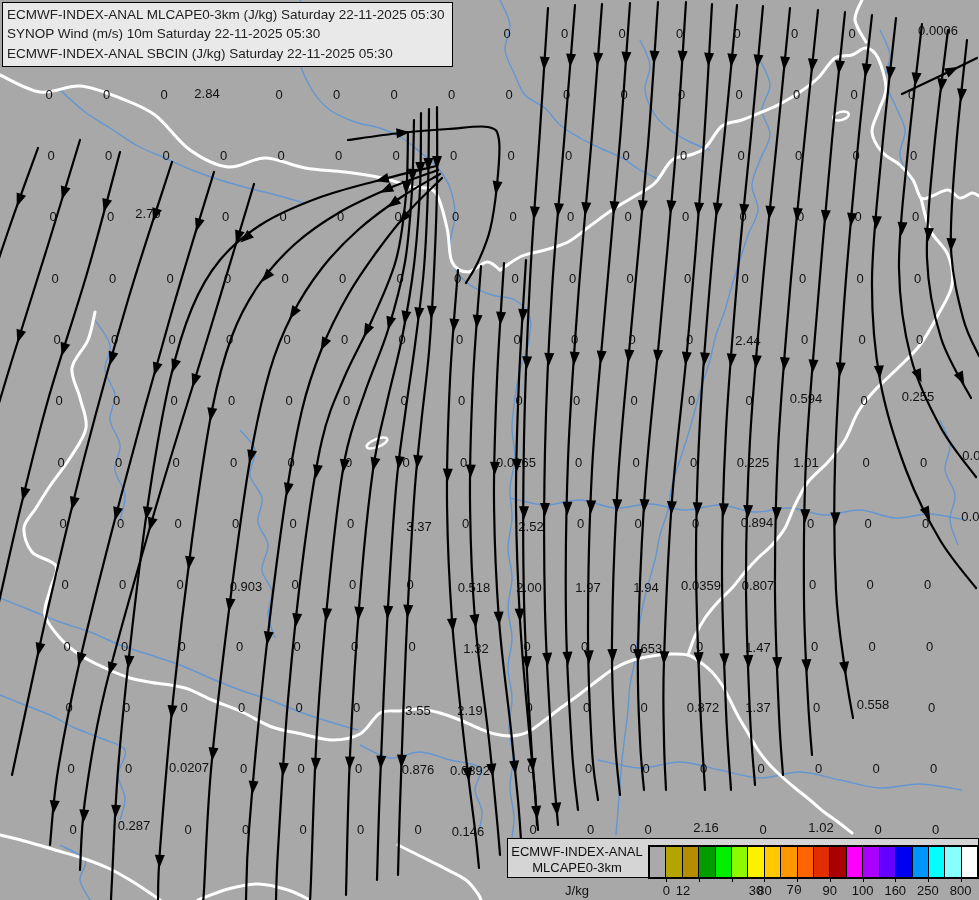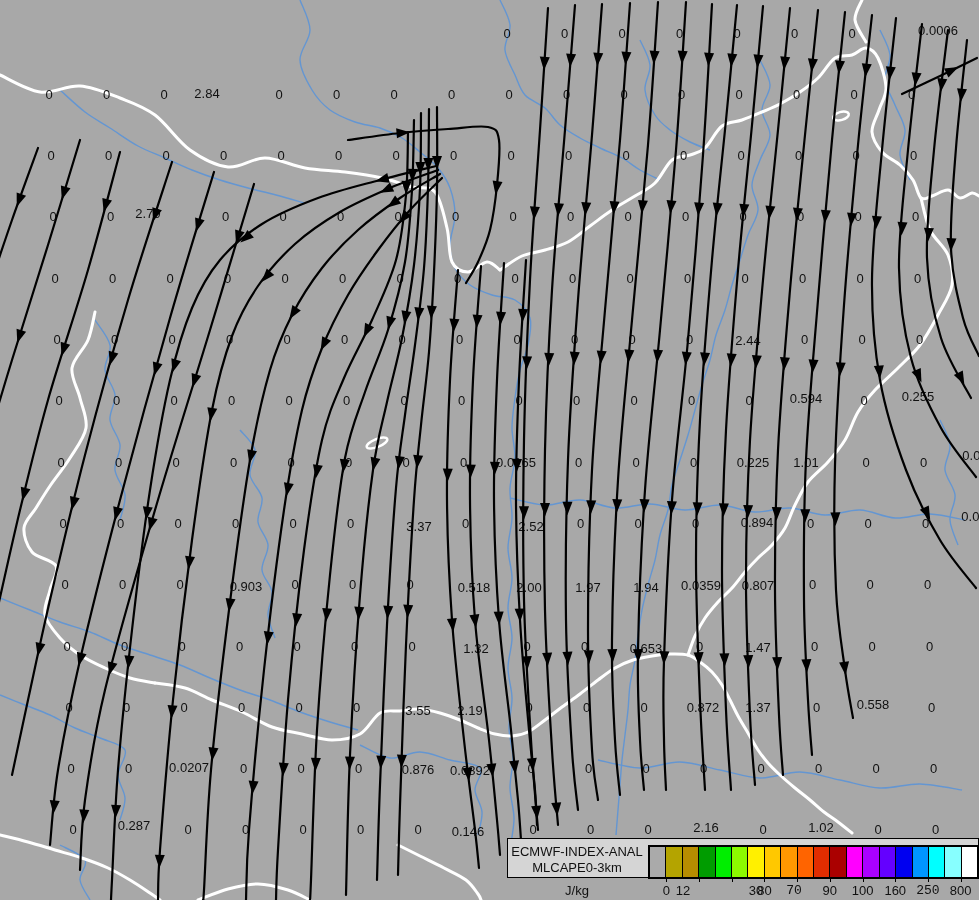--- a/index.html
+++ b/index.html
@@ -492,20 +492,25 @@
         <polygon points="928.0698259856446,241.4941133643417 923.9534632619635,227.69898531393602 933.9325244102812,228.34577631428994" fill="#000000"></polygon>
         <polygon points="964.3641006992275,384.72820139845504 953.8545812049786,374.8895022974559 962.7988531149776,370.4173663424564" fill="#000000"></polygon>
         <path d="M967 40C965.1666666666666 58 958.6666666666666 113.33333333333334 956 148C953.3333333333334 182.66666666666666 949.8333333333334 219.66666666666666 951 248C952.1666666666666 276.3333333333333 958.3333333333334 300 963 318C967.6666666666666 336 976.3333333333334 349.6666666666667 979 356" fill="none" stroke="#000000" stroke-width="2.2" stroke-linecap="round" stroke-linejoin="round"></path>
         <polygon points="960.6670230247113,102.17831939374418 957.0606804998741,88.24116424667233 967.0092116028733,89.25444056271854" fill="#000000"></polygon>
         <polygon points="950.8094211664653,251.8115766706948 946.4898173008186,238.07873201112443 956.4773406895971,238.57810818056333" fill="#000000"></polygon>
         <path d="M902 94C908.3333333333334 91 927.5 82 940 76C952.5 70 970.8333333333334 61 977 58" fill="none" stroke="#000000" stroke-width="2.2" stroke-linecap="round" stroke-linejoin="round"></path>
         <polygon points="958.3915228480773,67.05277266850291 948.4391777442556,77.45473531669751 944.0645205557626,68.46238442923956" fill="#000000"></polygon>
       </g>
   </svg>
 
+  <div id="title-block">
+    <div>ECMWF-INDEX-ANAL MLCAPE0-3km (J/kg) Saturday 22-11-2025 05:30</div>
+    <div>SYNOP Wind (m/s) 10m Saturday 22-11-2025 05:30</div>
+    <div>ECMWF-INDEX-ANAL SBCIN (J/kg) Saturday 22-11-2025 05:30</div>
+  </div>
 
   <div id="legend">
     <div class="legend-panel"></div>
     <div class="legend-title1">ECMWF-INDEX-ANAL</div>
     <div class="legend-title2">MLCAPE0-3km</div>
     <div class="legend-units">J/kg</div>
     <div id="colorbar">
         <div class="cbar-cell" style="background: rgb(170, 170, 170);"></div>
         <div class="cbar-cell" style="background: rgb(180, 164, 0);"></div>
         <div class="cbar-cell" style="background: rgb(183, 141, 0);"></div>
@@ -538,19 +543,19 @@
         <div class="cbar-label" style="left: 257.45px;">80</div>
         <div class="cbar-tick" style="left: 290.15px;"></div>
         <div class="cbar-label" style="left: 287px; font-family: Liberation Mono, monospace;">70</div>
         <div class="cbar-tick" style="left: 322.85px;"></div>
         <div class="cbar-label" style="left: 322.85px;">90</div>
         <div class="cbar-tick" style="left: 355.55px;"></div>
         <div class="cbar-label" style="left: 355.55px;">100</div>
         <div class="cbar-tick" style="left: 388.25px;"></div>
         <div class="cbar-label" style="left: 388.25px; text-align: center;">160</div>
         <div class="cbar-tick" style="left: 420.95px;"></div>
-        <div class="cbar-label" style="left: 420.95px; font-family: Liberation Mono, monospace;">250</div>
+        <div class="cbar-label" style="left: 420.95px;">250</div>
         <div class="cbar-tick" style="left: 453.65px;"></div>
         <div class="cbar-label" style="left: 453.65px;">800</div>
       </div>
   </div>
 
 </div>
 
 </body></html>

